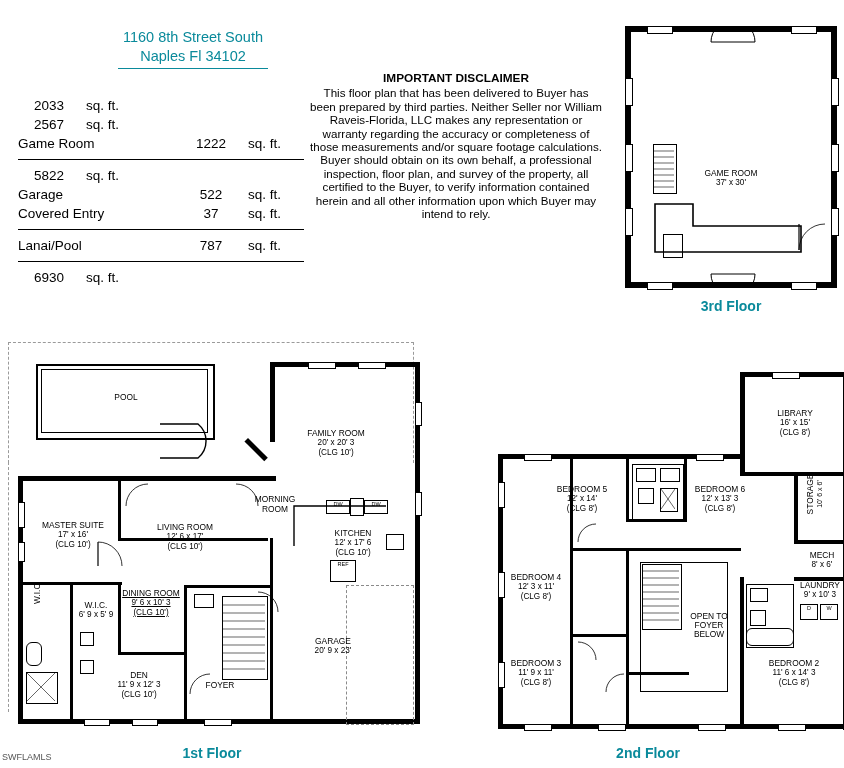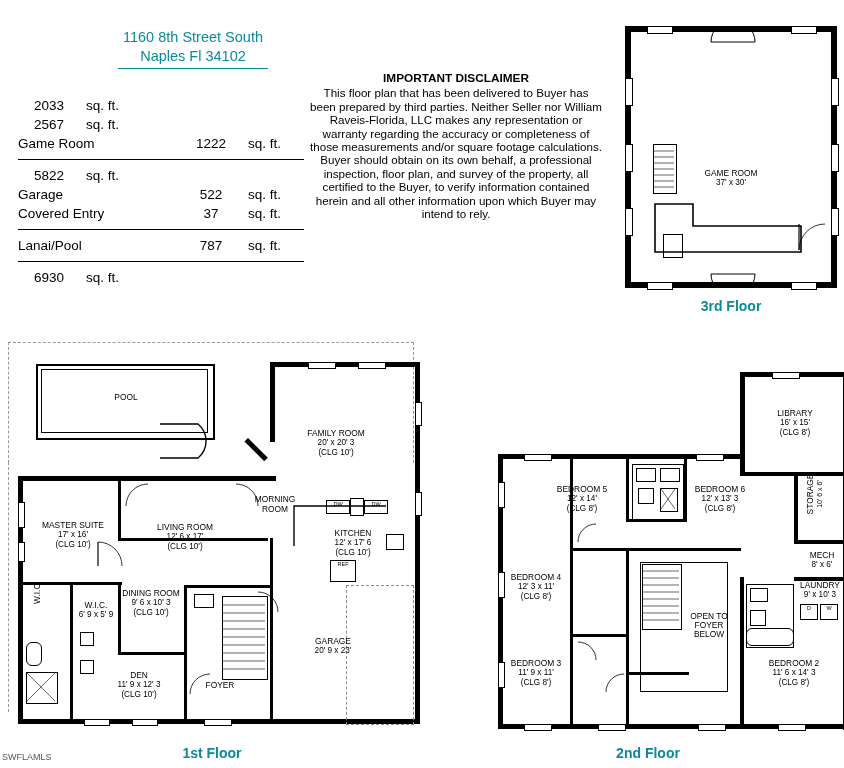--- a/index.html
+++ b/index.html
@@ -273,21 +273,21 @@
   <div class="room" style="left:22px;top:178px;width:86px;">
     <div class="nm">MASTER SUITE</div>
     <div>17' x 16'</div>
     <div>(CLG 10')</div>
   </div>
   <div class="room" style="left:134px;top:180px;width:86px;">
     <div class="nm">LIVING ROOM</div>
     <div>12' 6 x 17'</div>
     <div>(CLG 10')</div>
   </div>
-  <div class="room" style="left:108px;top:246px;width:70px;">
+  <div class="room" style="left:108px;top:246px;width:70px;text-decoration:underline;">
     <div class="nm">DINING ROOM</div>
     <div>9' 6 x 10' 3</div>
     <div>(CLG 10')</div>
   </div>
   <div class="room" style="left:62px;top:258px;width:52px;">
     <div class="nm">W.I.C.</div>
     <div>6' 9 x 5' 9</div>
   </div>
   <div class="room" style="left:24px;top:262px;width:18px;font-size:6px;transform:rotate(-90deg);transform-origin:left top;">
     <div class="nm">W.I.C.</div>

